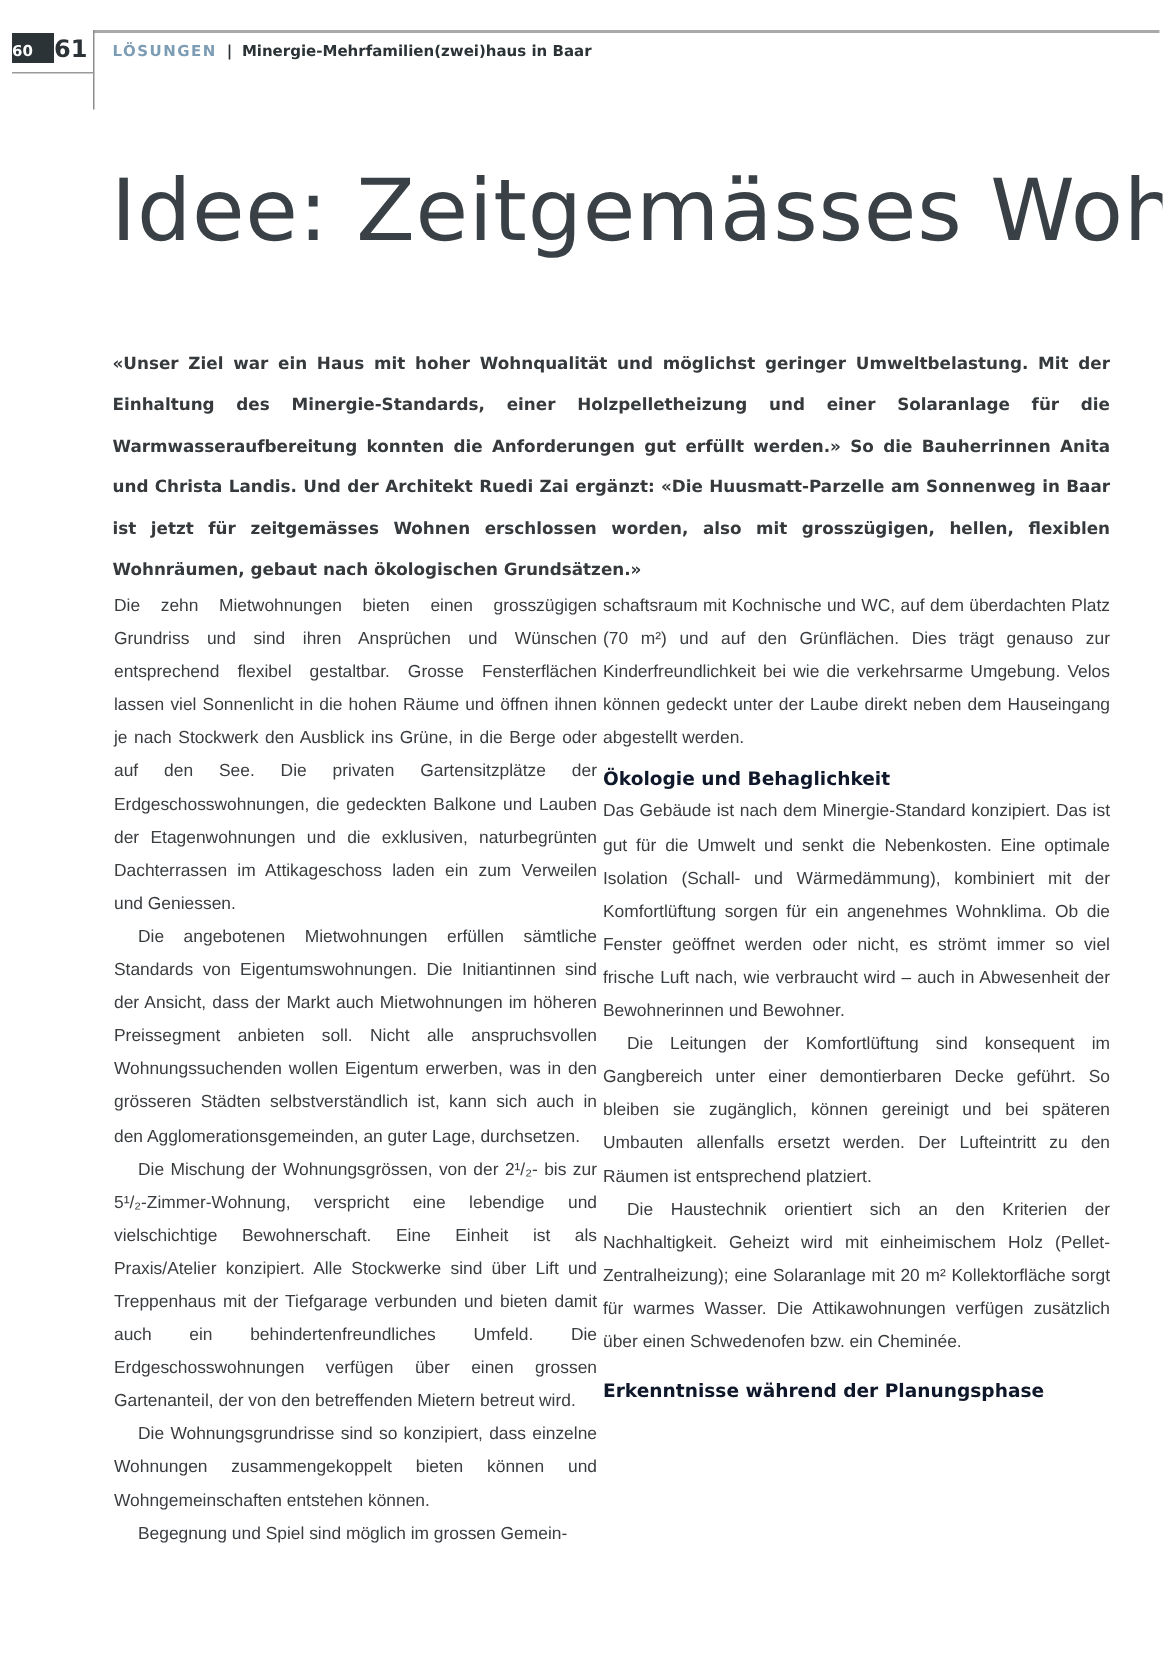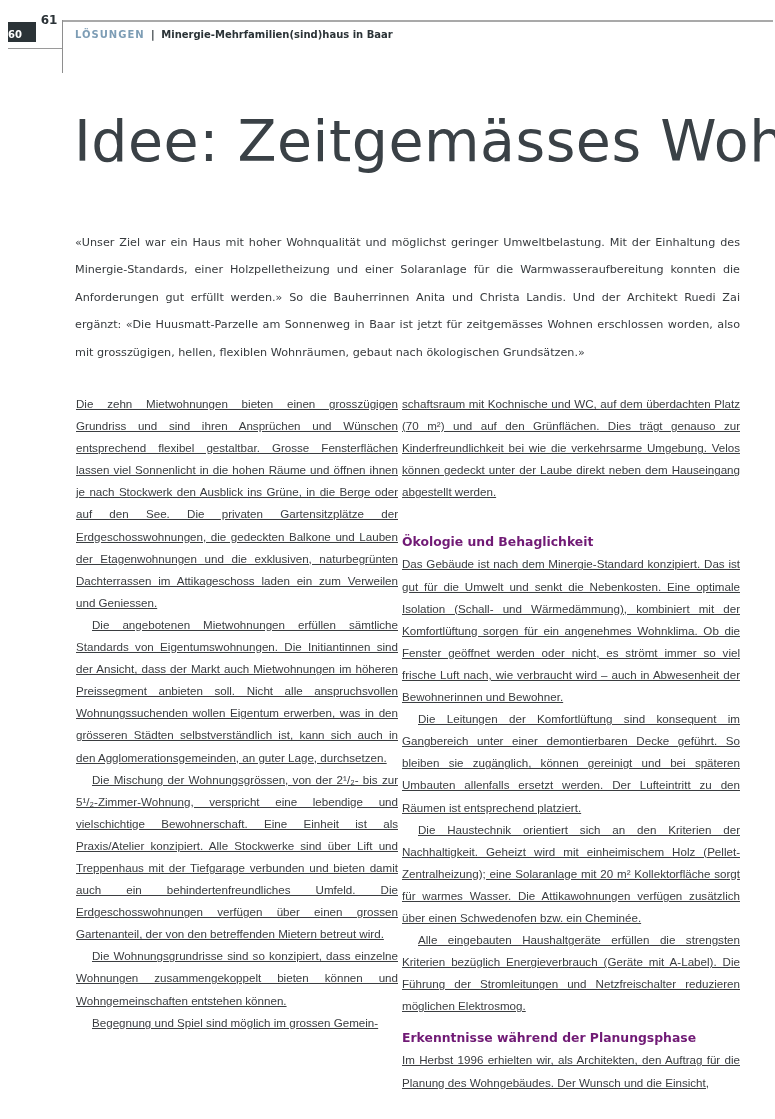--- a/index.html
+++ b/index.html
@@ -6,78 +6,76 @@
   body { width: 775px; height: 1119px; position: relative; overflow: hidden;
          font-family: "DejaVu Sans", sans-serif; color: #3a3d40; }
 
   .top-rule { position: absolute; left: 62px; top: 20px; width: 711px; height: 2px; background: #a9a9a9; }
   .left-rule { position: absolute; left: 8px; top: 48px; width: 54px; height: 1px; background: #9a9a9a; }
   .vert-rule { position: absolute; left: 62px; top: 20px; width: 1px; height: 53px; background: #8e8e8e; }
 
   .page-left { position: absolute; left: 8px; top: 22px; width: 28px; height: 20px;
                background: #2b3337; color: #ffffff; font-weight: bold; font-size: 10px;
                line-height: 26px; }
-  .page-right { position: absolute; left: 36px; top: 7px; width: 26px; height: 26px;
-                color: #2b3337; font-weight: bold; font-size: 12px; line-height: 26px; text-align: center; }
+  .page-right { position: absolute; left: 36px; top: 20px; width: 26px; height: 26px;
+                color: #2b3337; font-weight: bold; font-size: 16px; line-height: 26px; }
 
   .running-head { position: absolute; left: 75px; top: 22px; height: 26px; line-height: 26px;
                   font-size: 10px; font-weight: bold; white-space: nowrap; }
   .running-head .section { color: #7d9db5; letter-spacing: 1px; text-align: center; }
   .running-head .sep { color: #2b3337; margin: 0 3px; }
   .running-head .subject { color: #2b3337; }
 
   .title { position: absolute; left: 74px; top: 108px; font-size: 57px; font-weight: normal;
            color: #3a4146; letter-spacing: 0.5px; white-space: nowrap; margin: 0;
            font-family: "DejaVu Sans", sans-serif; }
 
   .lead { position: absolute; left: 75px; top: 229px; width: 665px; margin: 0;
-          font-size: 11.2px; font-weight: normal; line-height: 27.4px; color: #363a3d;
+          font-size: 11.2px; font-weight: bold; line-height: 27.4px; color: #363a3d;
           text-align: justify; text-align-last: left; }
 
   .col { position: absolute; top: 393px; width: 322px; font-family: "Liberation Sans", sans-serif;
          font-size: 11.6px; line-height: 22.1px; color: #3a3d40; }
   .col-left { left: 76px; }
   .col-right { left: 402px; width: 338px; }
-  .col p { margin: 0; text-align: justify; hyphens: manual; text-decoration: underline; }
+  .col p { margin: 0; text-align: justify; hyphens: manual; }
   .col p.indent { text-indent: 16px; }
   .col h2 { margin: 0; font-family: "DejaVu Sans", sans-serif; font-size: 12.4px; font-weight: bold;
-            color: #701a75; line-height: 22px; }
+            color: #0f172a; line-height: 22px; }
   .col h2.h-top { margin-top: 0; }
   .col h2.h-spaced { margin-top: 10px; }
 </style>
 </head>
 <body>
 
 <div class="top-rule"></div>
 <div class="left-rule"></div>
 <div class="vert-rule"></div>
 
 <div class="page-left">60</div>
 <div class="page-right">61</div>
 
 <div class="running-head">
   <span class="section">LÖSUNGEN</span>
   <span class="sep">|</span>
-  <span class="subject">Minergie-Mehrfamilien(sind)haus in Baar</span>
+  <span class="subject">Minergie-Mehrfamilien(zwei)haus in Baar</span>
 </div>
 
 <h1 class="title">Idee: Zeitgemässes Wohnen</h1>
 
 <p class="lead">«Unser Ziel war ein Haus mit hoher Wohnqualität und möglichst geringer Umweltbelastung. Mit der Einhaltung des Minergie-Standards, einer Holzpelletheizung und einer Solaranlage für die Warmwasseraufbereitung konnten die Anforderungen gut erfüllt werden.» So die Bauherrinnen Anita und Christa Landis. Und der Architekt Ruedi Zai ergänzt: «Die Huusmatt-Parzelle am Sonnenweg in Baar ist jetzt für zeitgemässes Wohnen erschlossen worden, also mit grosszügigen, hellen, flexiblen Wohnräumen, gebaut nach ökologischen Grundsätzen.»</p>
 
 <div class="col col-left">
   <p class="gap0">Die zehn Mietwohnungen bieten einen grosszügigen Grundriss und sind ihren Ansprüchen und Wünschen entsprechend flexibel gestaltbar. Grosse Fensterflächen lassen viel Sonnenlicht in die hohen Räume und öffnen ihnen je nach Stockwerk den Ausblick ins Grüne, in die Berge oder auf den See. Die privaten Gartensitzplätze der Erdgeschosswohnungen, die gedeckten Balkone und Lauben der Etagenwohnungen und die exklusiven, naturbegrünten Dachterrassen im Attikageschoss laden ein zum Verweilen und Geniessen.</p>
   <p class="indent">Die angebotenen Mietwohnungen erfüllen sämtliche Standards von Eigentumswohnungen. Die Initiantinnen sind der Ansicht, dass der Markt auch Mietwohnungen im höheren Preissegment anbieten soll. Nicht alle anspruchsvollen Wohnungssuchenden wollen Eigentum erwerben, was in den grösseren Städten selbstverständlich ist, kann sich auch in den Agglomerationsgemeinden, an guter Lage, durchsetzen.</p>
   <p class="indent">Die Mischung der Wohnungsgrössen, von der 2¹/₂- bis zur 5¹/₂-Zimmer-Wohnung, verspricht eine lebendige und vielschichtige Bewohnerschaft. Eine Einheit ist als Praxis/Atelier konzipiert. Alle Stockwerke sind über Lift und Treppenhaus mit der Tiefgarage verbunden und bieten damit auch ein behindertenfreundliches Umfeld. Die Erdgeschosswohnungen verfügen über einen grossen Gartenanteil, der von den betreffenden Mietern betreut wird.</p>
   <p class="indent">Die Wohnungsgrundrisse sind so konzipiert, dass einzelne Wohnungen zusammengekoppelt bieten können und Wohngemeinschaften entstehen können.</p>
   <p class="indent" style="text-align:left">Begegnung und Spiel sind möglich im grossen Gemein-</p>
 </div>
 
 <div class="col col-right">
-  <p style="margin-bottom:28px">schaftsraum mit Kochnische und WC, auf dem überdachten Platz (70 m²) und auf den Grünflächen. Dies trägt genauso zur Kinderfreundlichkeit bei wie die verkehrsarme Umgebung. Velos können gedeckt unter der Laube direkt neben dem Hauseingang abgestellt werden.</p>
+  <p style="margin-bottom:5px">schaftsraum mit Kochnische und WC, auf dem überdachten Platz (70 m²) und auf den Grünflächen. Dies trägt genauso zur Kinderfreundlichkeit bei wie die verkehrsarme Umgebung. Velos können gedeckt unter der Laube direkt neben dem Hauseingang abgestellt werden.</p>
   <h2 class="h-top">Ökologie und Behaglichkeit</h2>
   <p>Das Gebäude ist nach dem Minergie-Standard konzipiert. Das ist gut für die Umwelt und senkt die Nebenkosten. Eine optimale Isolation (Schall- und Wärmedämmung), kombiniert mit der Komfortlüftung sorgen für ein angenehmes Wohnklima. Ob die Fenster geöffnet werden oder nicht, es strömt immer so viel frische Luft nach, wie verbraucht wird – auch in Abwesenheit der Bewohnerinnen und Bewohner.</p>
   <p class="indent">Die Leitungen der Komfortlüftung sind konsequent im Gangbereich unter einer demontierbaren Decke geführt. So bleiben sie zugänglich, können gereinigt und bei späteren Umbauten allenfalls ersetzt werden. Der Lufteintritt zu den Räumen ist entsprechend platziert.</p>
   <p class="indent">Die Haustechnik orientiert sich an den Kriterien der Nachhaltigkeit. Geheizt wird mit einheimischem Holz (Pellet-Zentralheizung); eine Solaranlage mit 20 m² Kollektorfläche sorgt für warmes Wasser. Die Attikawohnungen verfügen zusätzlich über einen Schwedenofen bzw. ein Cheminée.</p>
-  <p class="indent">Alle eingebauten Haushaltgeräte erfüllen die strengsten Kriterien bezüglich Energieverbrauch (Geräte mit A-Label). Die Führung der Stromleitungen und Netzfreischalter reduzieren möglichen Elektrosmog.</p>
   <h2 class="h-spaced">Erkenntnisse während der Planungsphase</h2>
-  <p>Im Herbst 1996 erhielten wir, als Architekten, den Auftrag für die Planung des Wohngebäudes. Der Wunsch und die Einsicht,</p>
 </div>
 
 </body></html>

